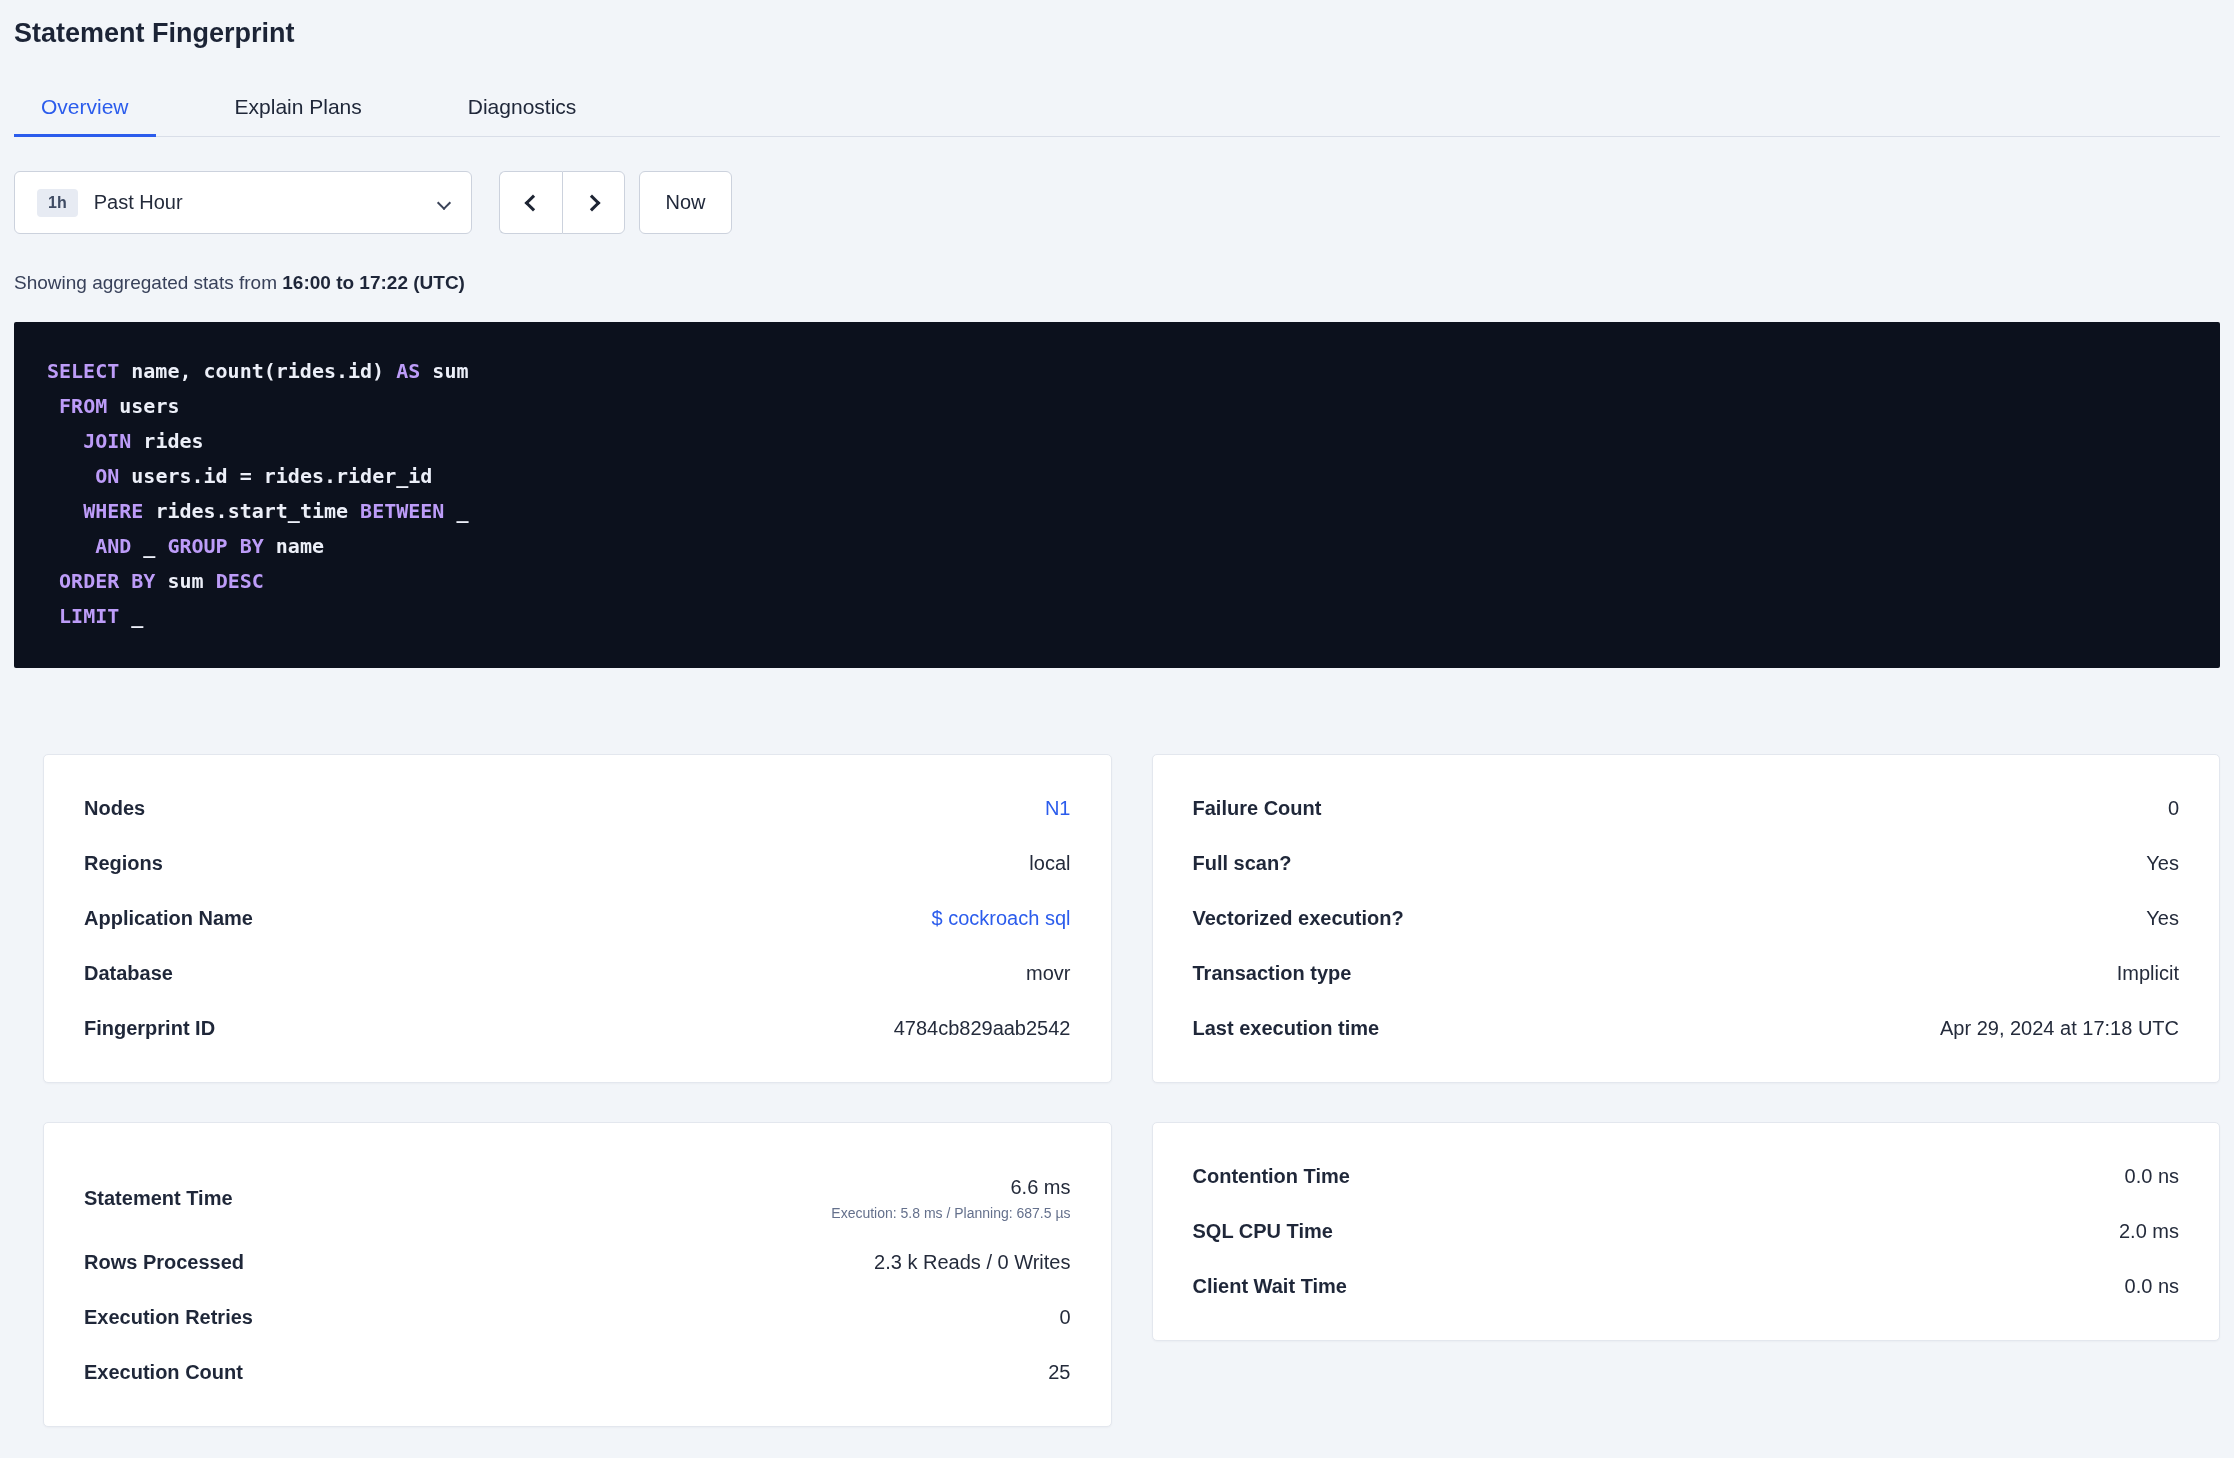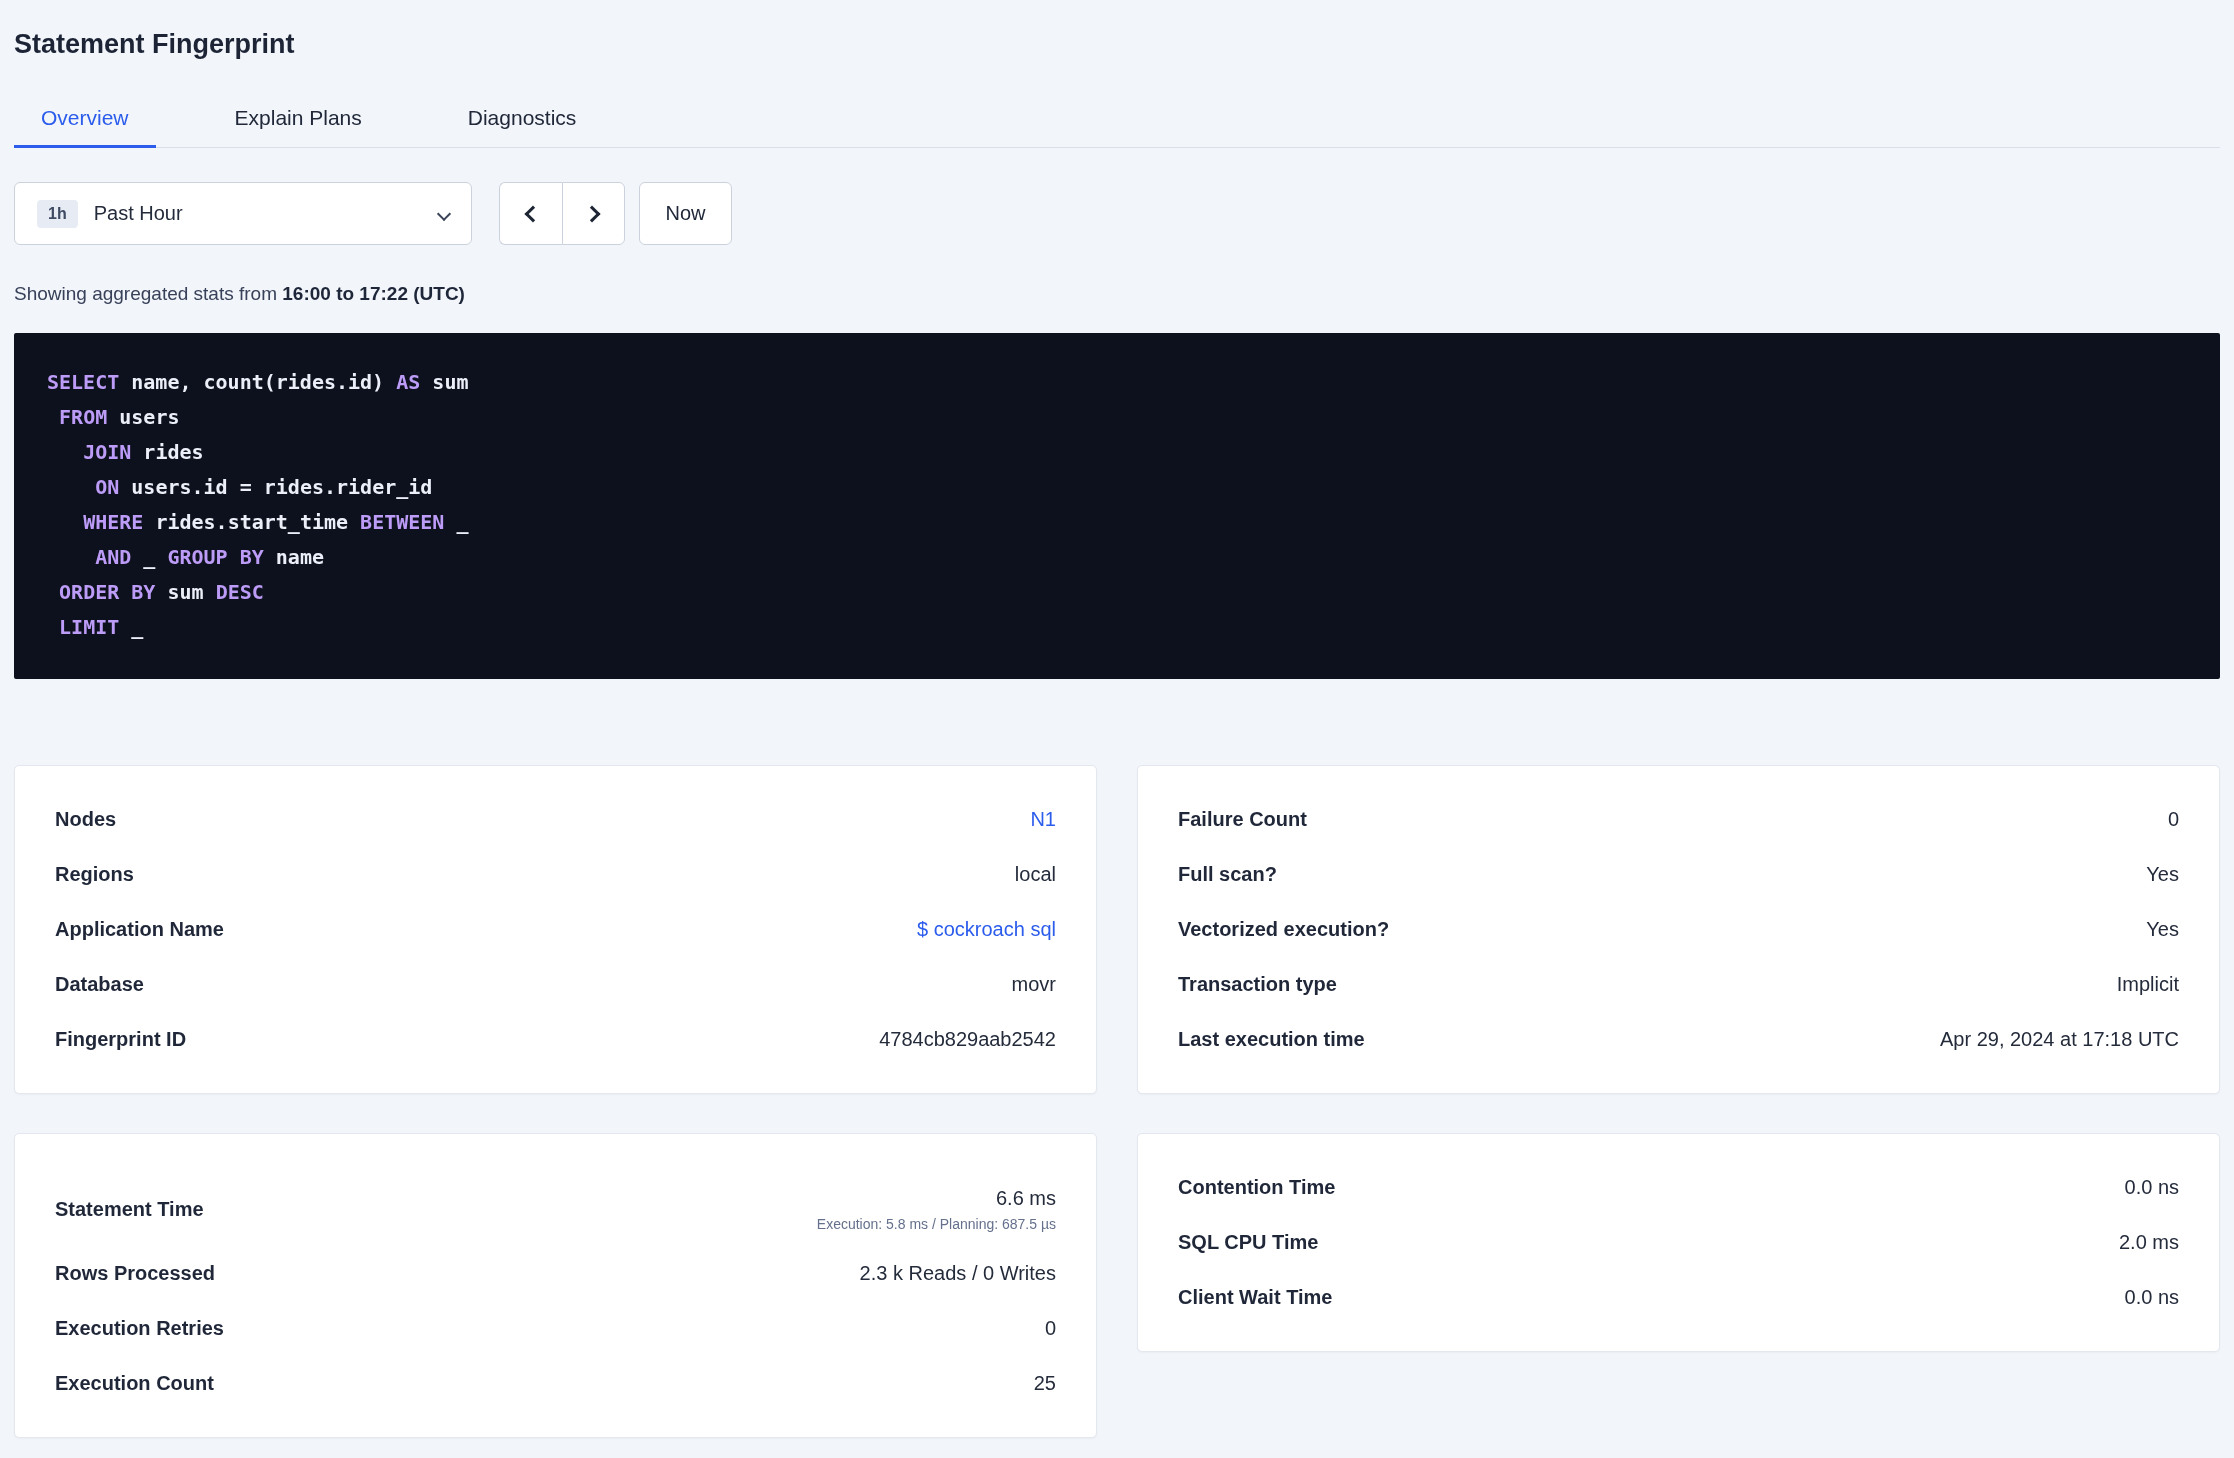--- a/index.html
+++ b/index.html
@@ -3,21 +3,21 @@
 <meta charset="utf-8">
 <style>
   * { box-sizing: border-box; }
   html, body { margin: 0; padding: 0; }
   body {
     width: 2234px; height: 1458px; overflow: hidden;
     background: #f2f5f9;
     font-family: "Liberation Sans", sans-serif;
     color: #242b3b;
   }
-  .page { padding: 28px 14px 0; }
+  .page { padding: 17px 14px 0; }
 
   .page-title {
     font-size: 27px; font-weight: 700; color: #1c2436;
     margin: 0 0 0 0; line-height: 32px;
   }
 
   
   .tab-bar {
     display: flex; gap: 52px; margin-top: 32px;
     border-bottom: 1px solid #d9dee8;
@@ -85,20 +85,21 @@
     font-size: 20px; line-height: 35px; font-weight: 700;
     color: #eceff8; white-space: pre;
   }
   .sql-line .kw { color: #bd9cf8; }
 
   
   .cards-grid {
     display: grid; grid-template-columns: 1fr 1fr;
     column-gap: 40px; row-gap: 39px; align-items: start;
     margin-top: 86px;
+    margin-left: 29px;
   }
   .card {
     background: #fff; border: 1px solid #e3e7ee; border-radius: 5px;
     padding: 26px 40px; box-shadow: 0 1px 2px rgba(40,52,80,0.04);
   }
   .card-row {
     display: flex; justify-content: space-between; align-items: center;
     min-height: 55px;
   }
   .card-row.tall { min-height: 86px; align-items: center; padding-top: 13px; }

